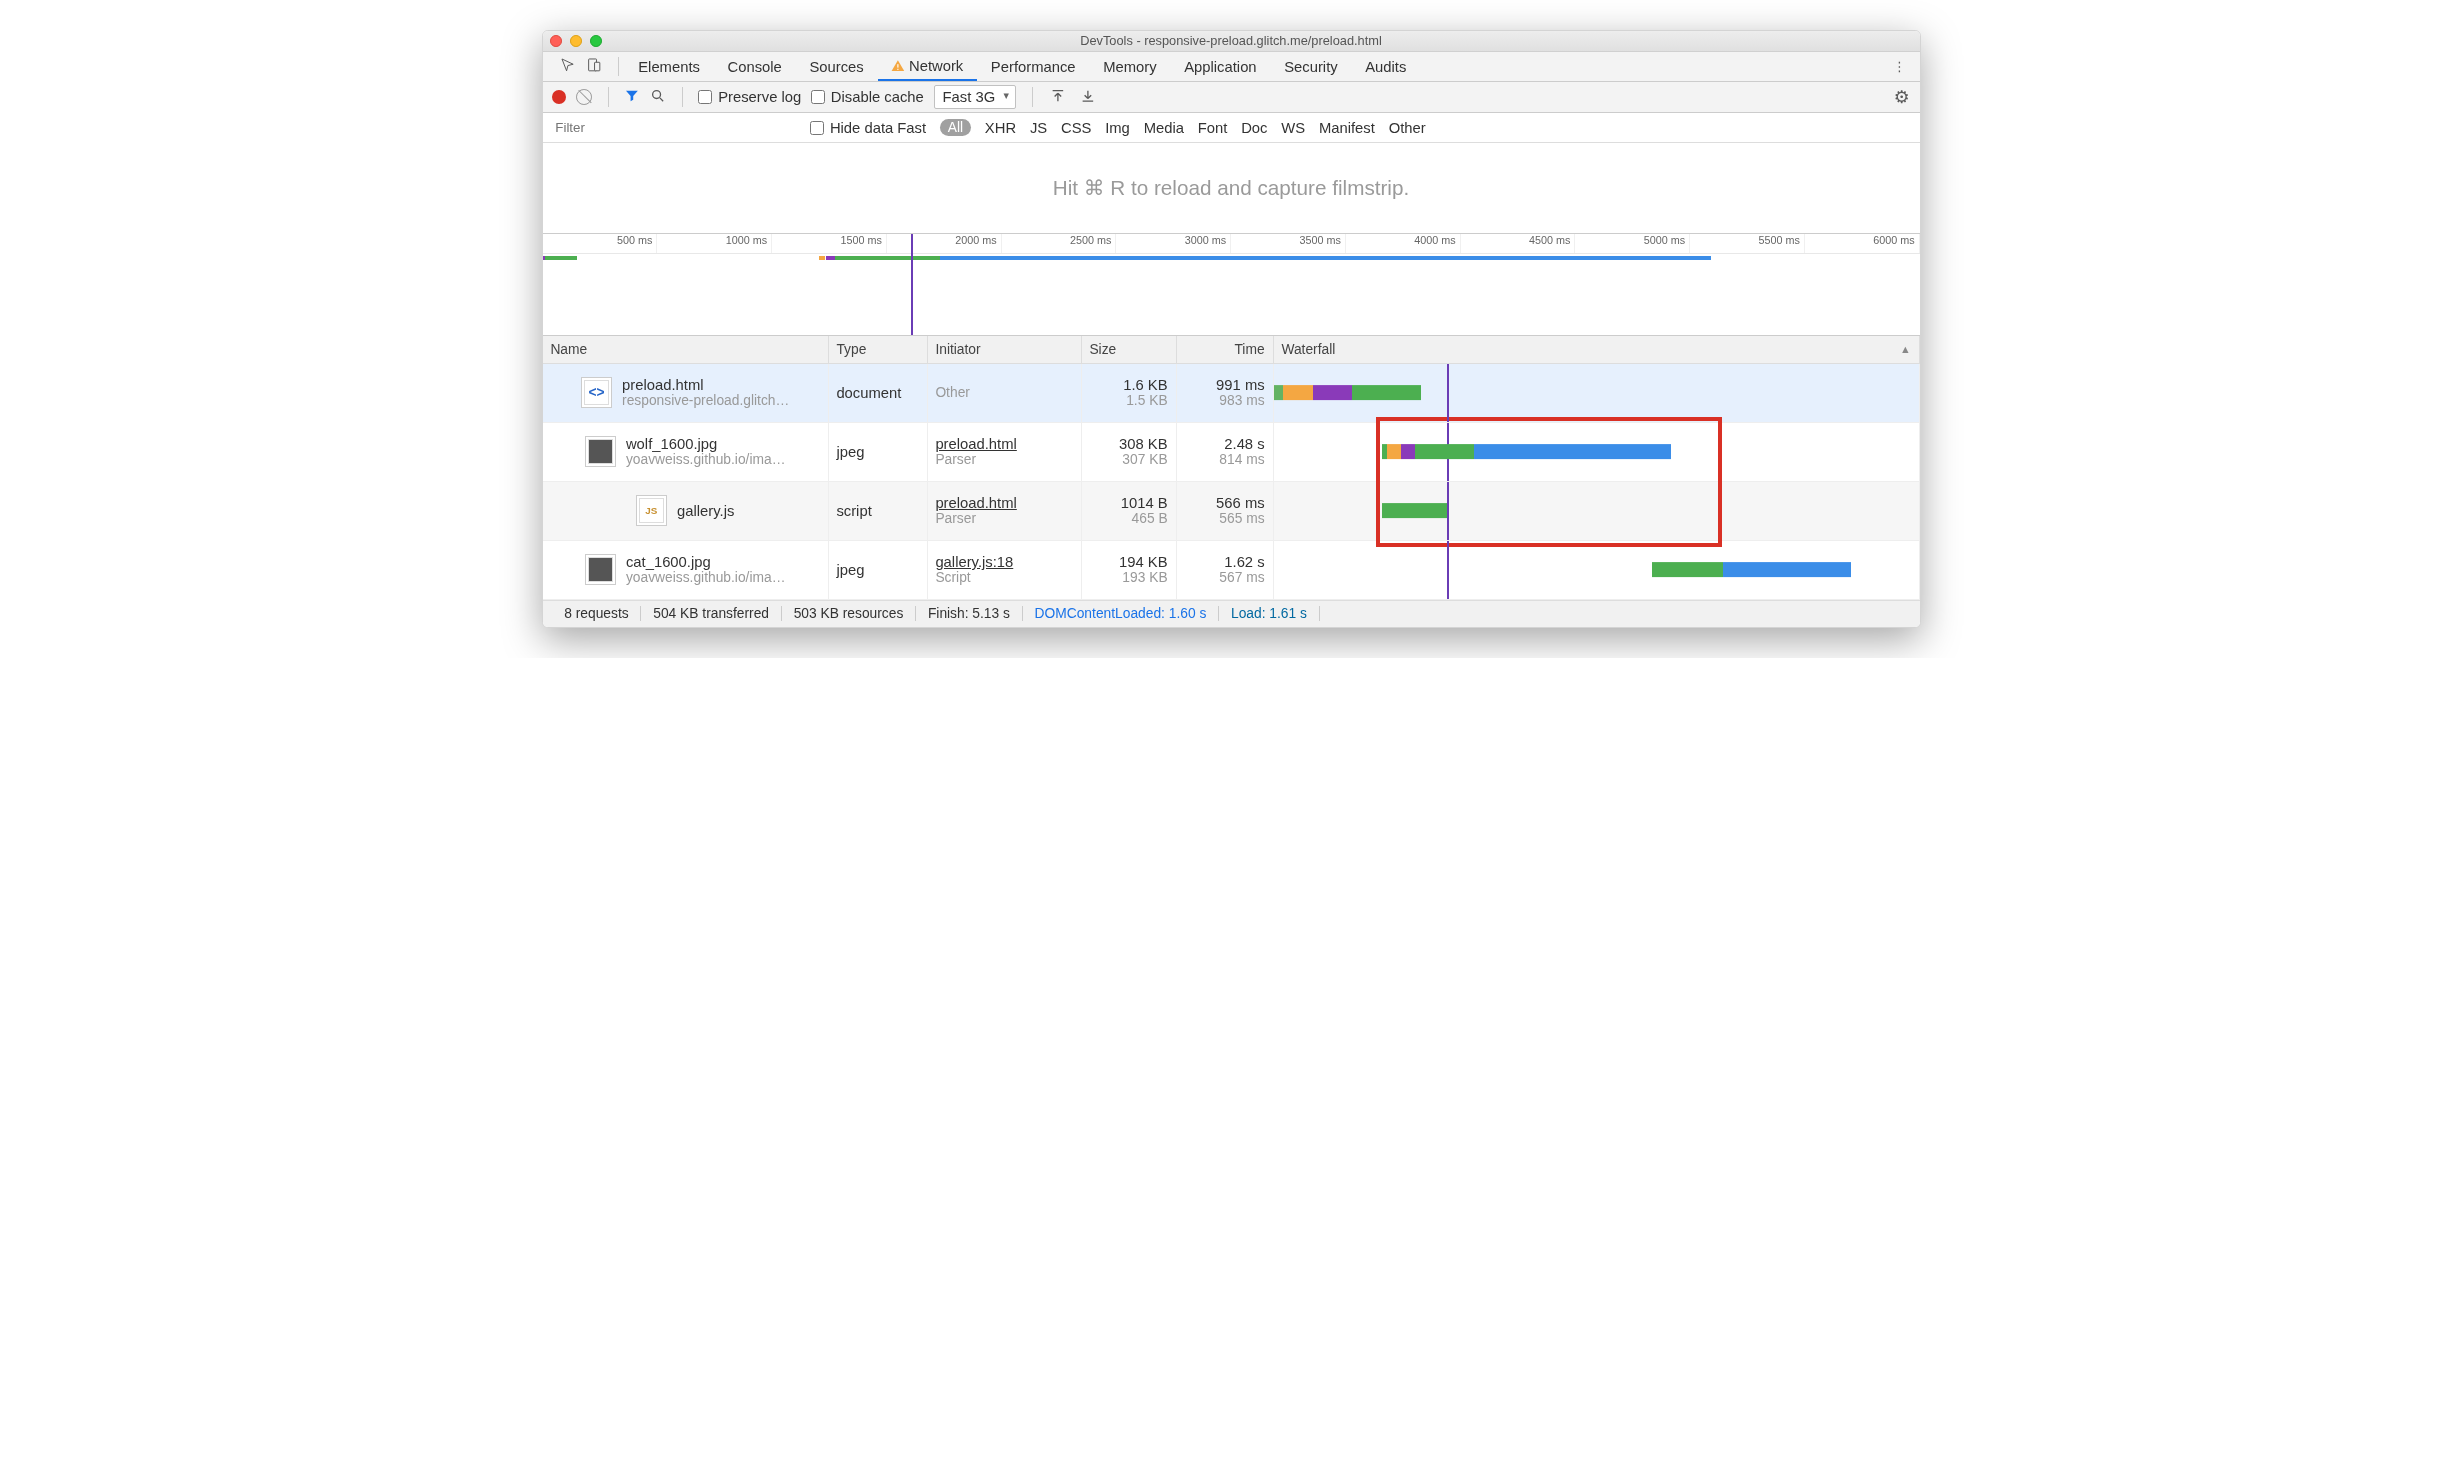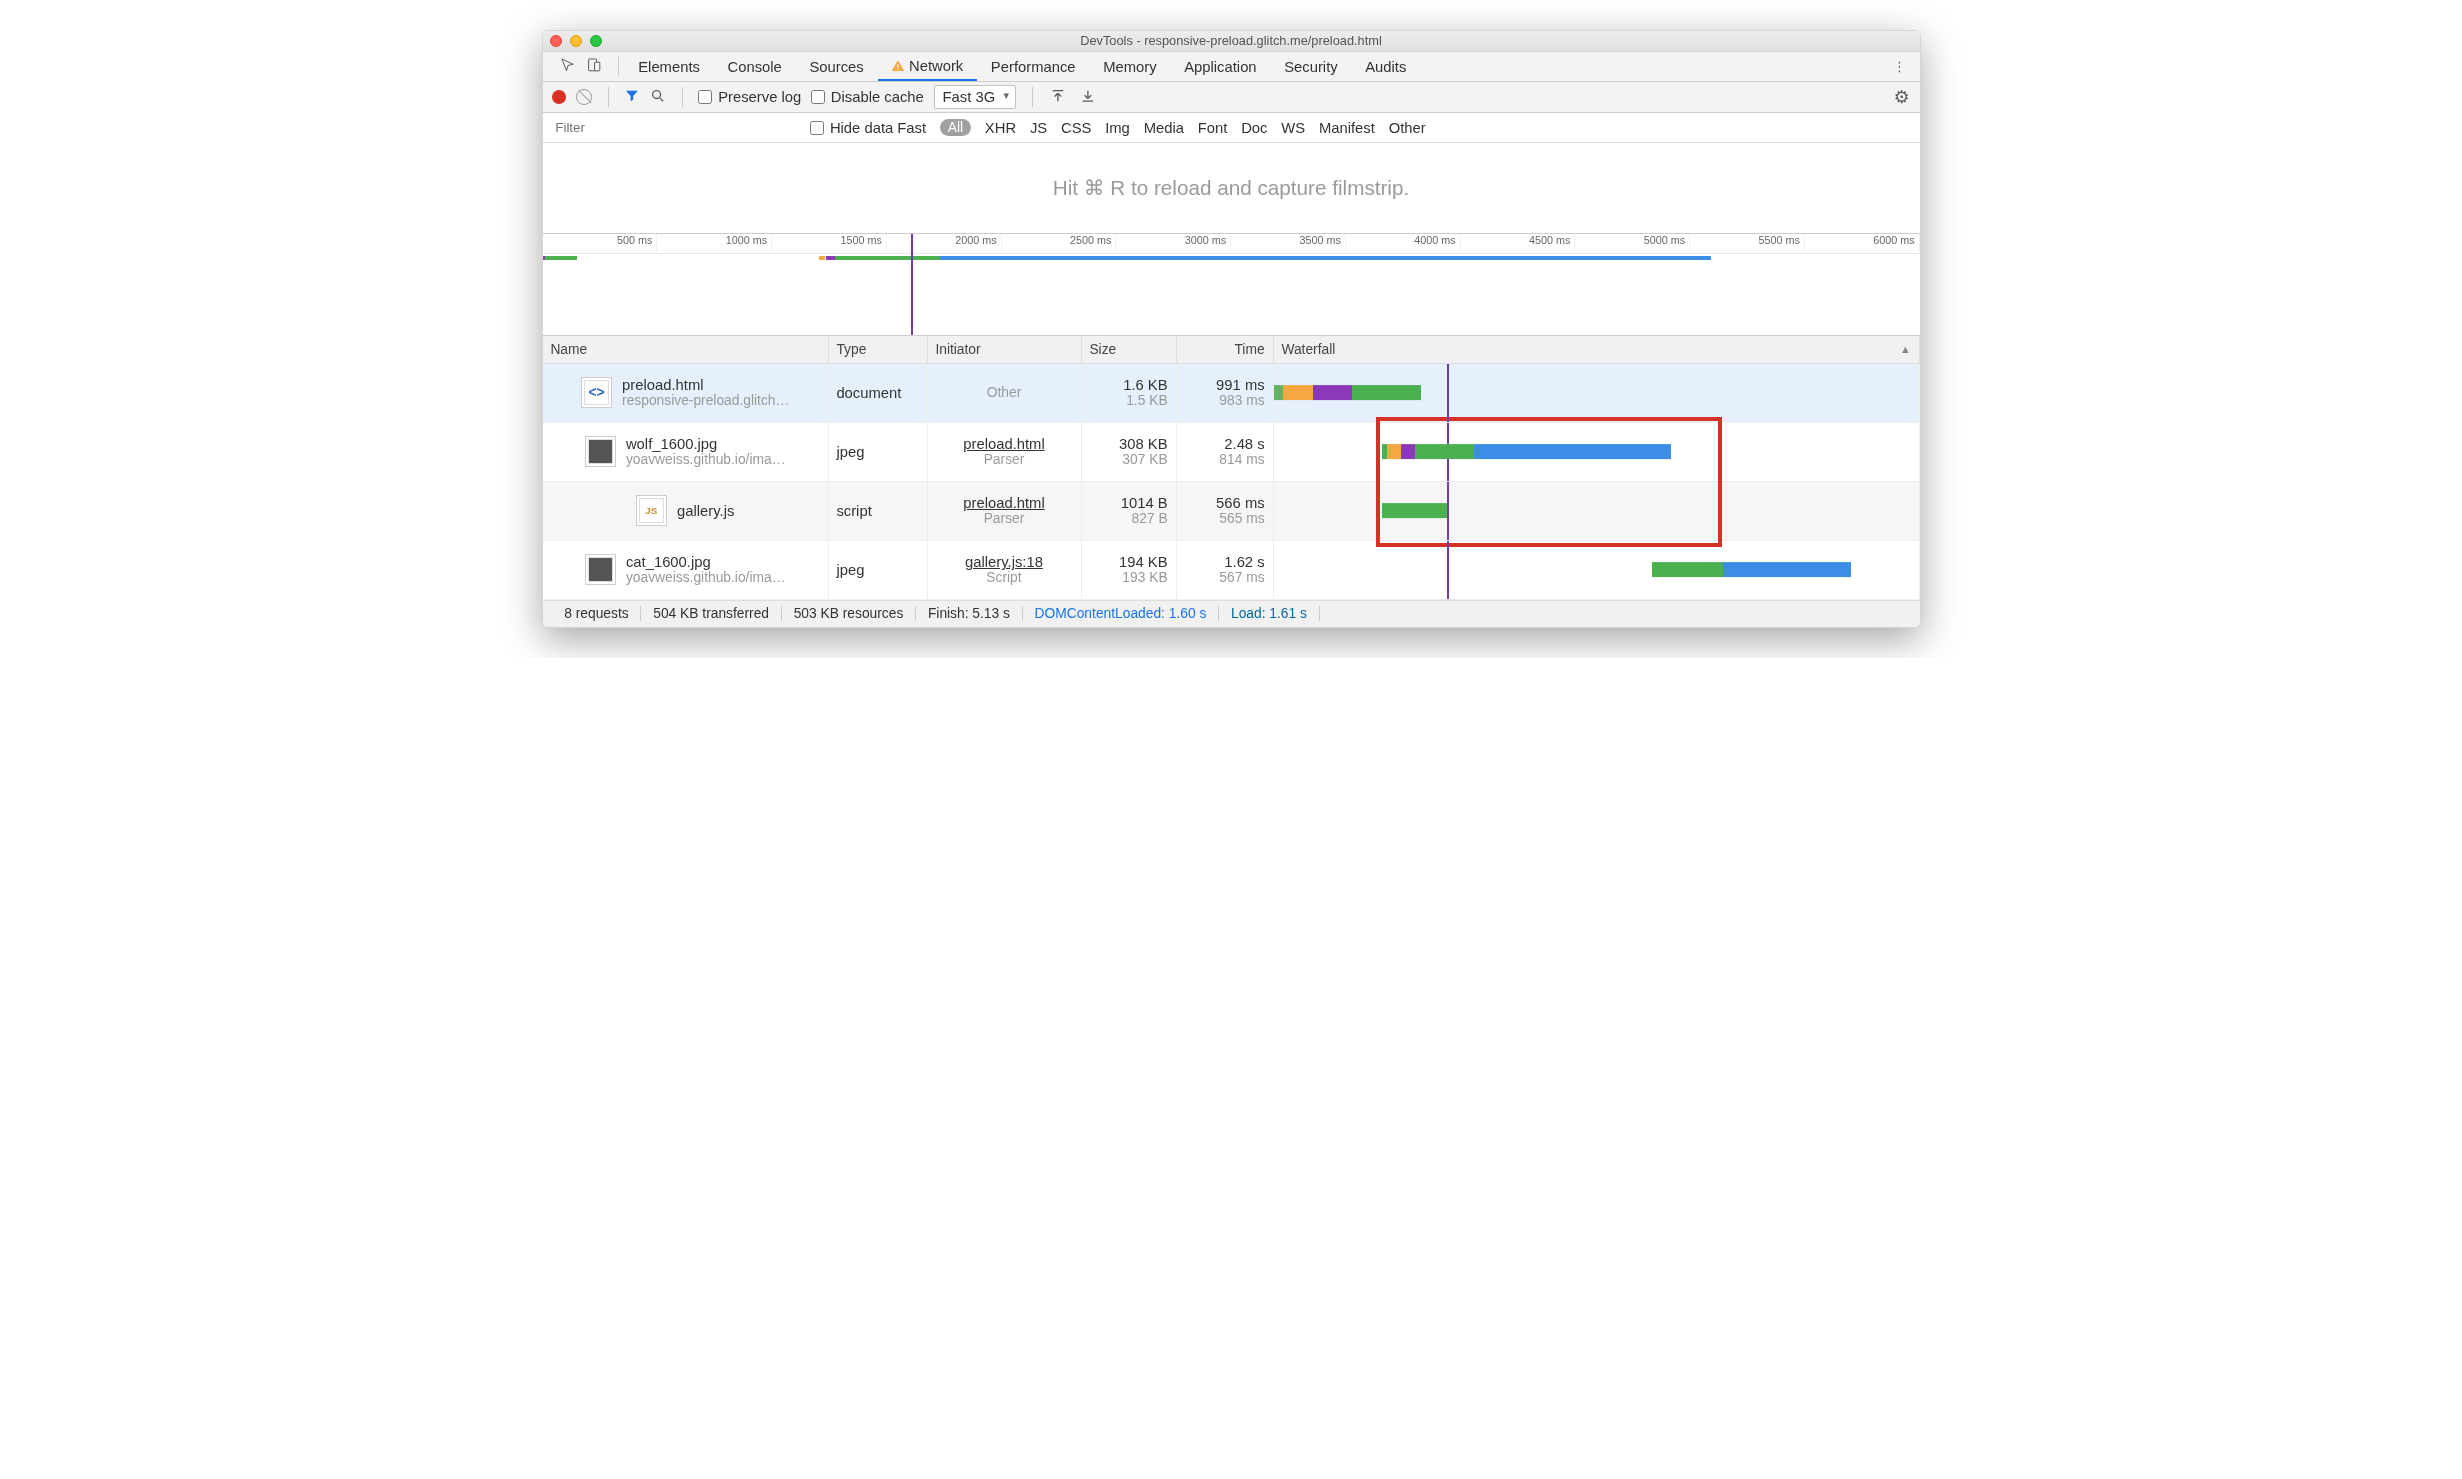--- a/index.html
+++ b/index.html
@@ -38,21 +38,21 @@
 .overview { height: 102px; border-bottom: 1px solid #ccc; background: #fff; position: relative; }
 .ov-ticks { display: flex; height: 19.7px; border-bottom: 1px solid #e8e8e8; font-size: 10.8px; color: #666; }
 .ov-tick { flex: 1; text-align: right; padding-right: 3.9px; border-right: 1px solid #f0f0f0; }
 .ov-lines { position: relative; height: 5.9px; margin-top: 2px; }
 .ov-line { position: absolute; height: 3.9px; }
 .ov-marker { position: absolute; top: 0; bottom: 0; width: 2px; }
 .thead { height: 27.6px; background: #f1f1f1; border-bottom: 1px solid #ddd; display: flex; align-items: center; font-size: 13.8px; color: #444; }
 .col { padding: 0 7.9px; border-right: 1px solid #ddd; height: 100%; display: flex; align-items: center; }
 .c-name { width: 286px; }
 .c-type { width: 99px; }
-.c-init { width: 154px; text-align: center; }
+.c-init { width: 154px; }
 .c-size { width: 95px; justify-content: flex-start; }
 .c-time { width: 97px; justify-content: flex-end; }
 .c-waterfall { flex: 1; position: relative; }
 .sort-arrow { margin-left: auto; color: #888; font-size: 10.8px; }
 .tbody .row { display: flex; height: 59px; border-bottom: 1px solid #eee; align-items: stretch; }
 .row:nth-child(even) { background: #f6f6f6; }
 .row.selected { background: #e6f0fd; }
 .cell { padding: 5.9px 7.9px; border-right: 1px solid #eee; display: flex; flex-direction: column; justify-content: center; font-size: 14.8px; }
 .cell.right { align-items: flex-end; }
 .name-cell { display: flex; flex-direction: row; align-items: center; gap: 9.9px; }
@@ -293,21 +293,21 @@
             <div class="sub"></div>
           </div>
         </div>
         <div class="cell c-type">script</div>
         <div class="cell c-init">
           <div class="link">preload.html</div>
           <div class="sub">Parser</div>
         </div>
         <div class="cell c-size right">
           <div>1014 B</div>
-          <div class="sub">827 B</div>
+          <div class="sub">465 B</div>
         </div>
         <div class="cell c-time right">
           <div>566 ms</div>
           <div class="sub">565 ms</div>
         </div>
         <div class="cell c-waterfall wf-cell">
           <div class="wf-marker" style="background: rgb(106, 60, 181); left: 173px;"></div>
           <div class="wf-bar-wrap" style="left: 108px;">
             <div class="seg" style="width: 65px; background: rgb(76, 175, 80);"></div>
           </div>

